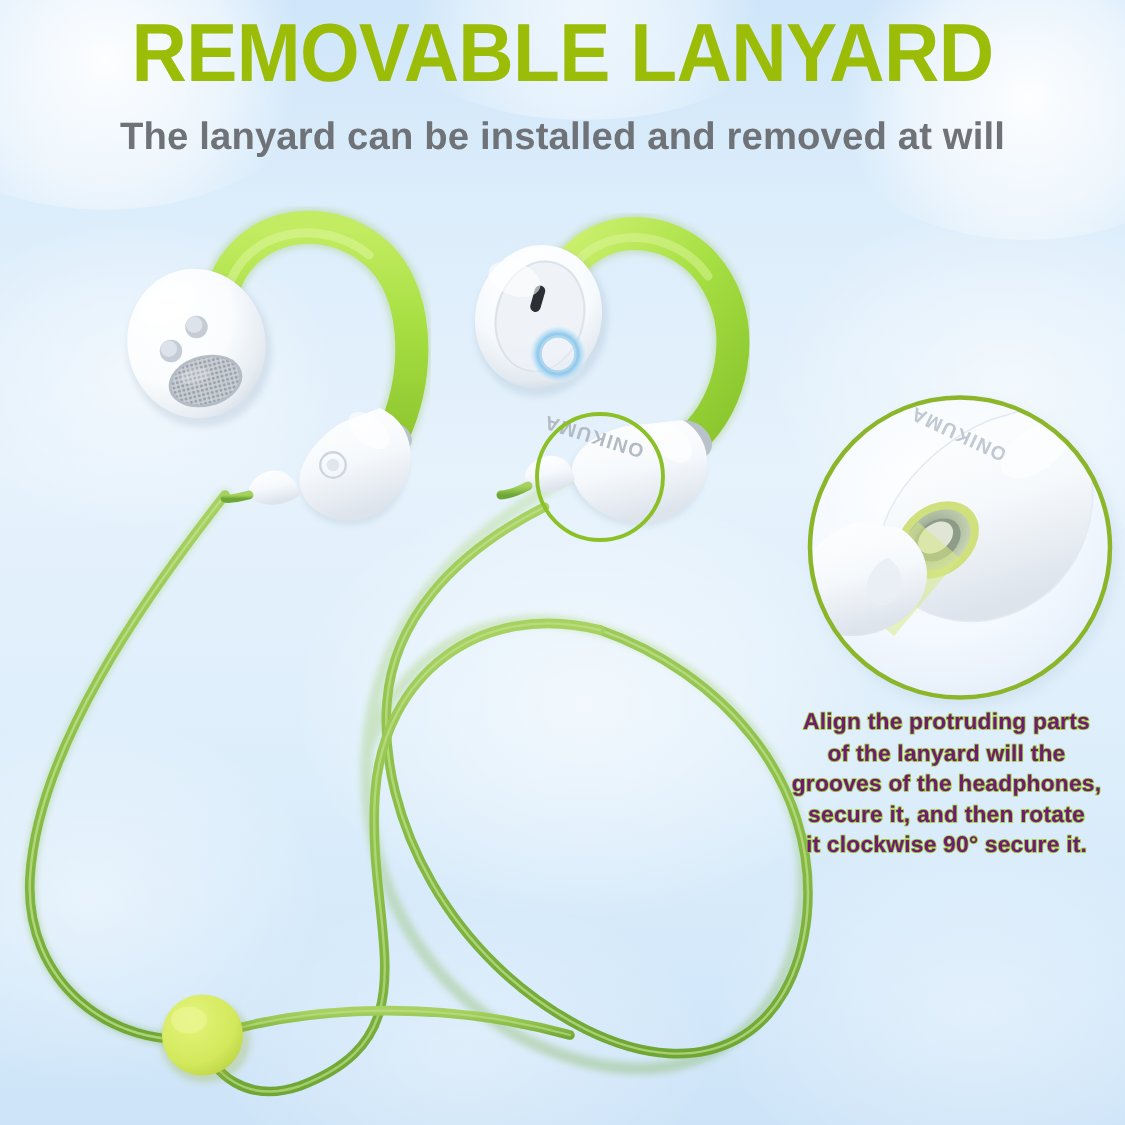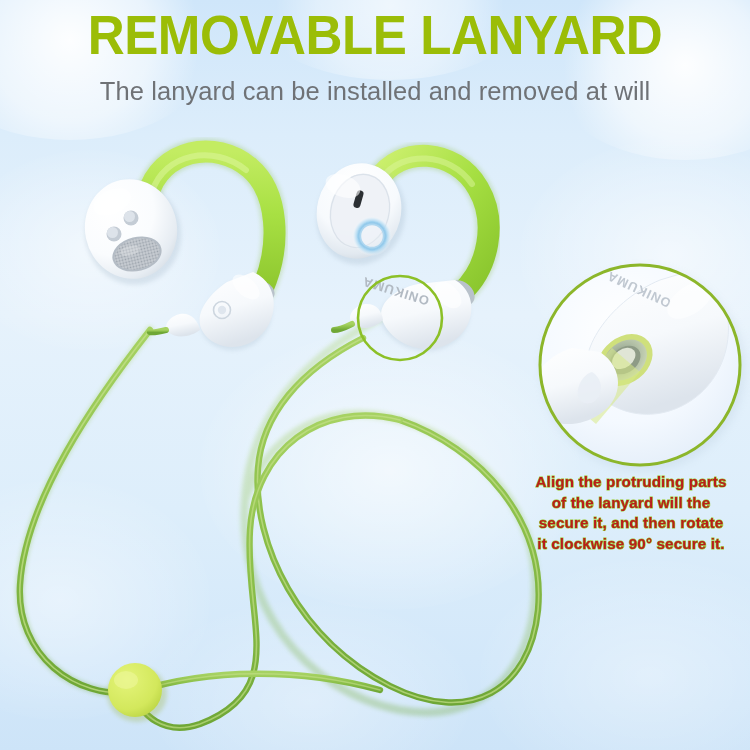--- a/index.html
+++ b/index.html
@@ -37,34 +37,34 @@
     letter-spacing:-0.5px;
     line-height:58px;
     color:#9bbd07;
     transform:scaleX(.93);
     white-space:nowrap;
   }
   .subtitle{
     position:absolute;left:0;right:0;top:77px;
     text-align:center;
     font-size:25.5px;
-    font-weight:400;
+    font-weight:700;
     color:#6f7276;
     letter-spacing:.1px;
     white-space:nowrap;
   }
 
   
   .instructions{
     position:absolute;left:512px;top:472px;width:238px;
     text-align:center;
     font-size:15.2px;
     font-weight:bold;
     line-height:20.5px;
-    color:#b91c1c;
+    color:#701a75;
     letter-spacing:.15px;
     -webkit-text-stroke:1.1px #9ccb2f;
     paint-order:stroke fill;
     text-shadow:0 0 1px rgba(140,192,40,.6);
   }
   .instructions div{white-space:nowrap;}
 
   
   svg.art{position:absolute;inset:0;width:750px;height:750px;}
 </style>
@@ -288,17 +288,18 @@
       <circle cx="640" cy="365" r="100" fill="none" stroke="#8cb62a" stroke-width="3"></circle>
     </g>
   </svg>
 
   <div class="title">REMOVABLE LANYARD</div>
   <div class="subtitle">The lanyard can be installed and removed at will</div>
 
   <div class="instructions">
     <div>Align the protruding parts</div>
     <div>of the lanyard will the</div>
+    <div>grooves of the headphones,</div>
     <div>secure it, and then rotate</div>
     <div>it clockwise 90° secure it.</div>
   </div>
 
 </div>
 
 </body></html>

